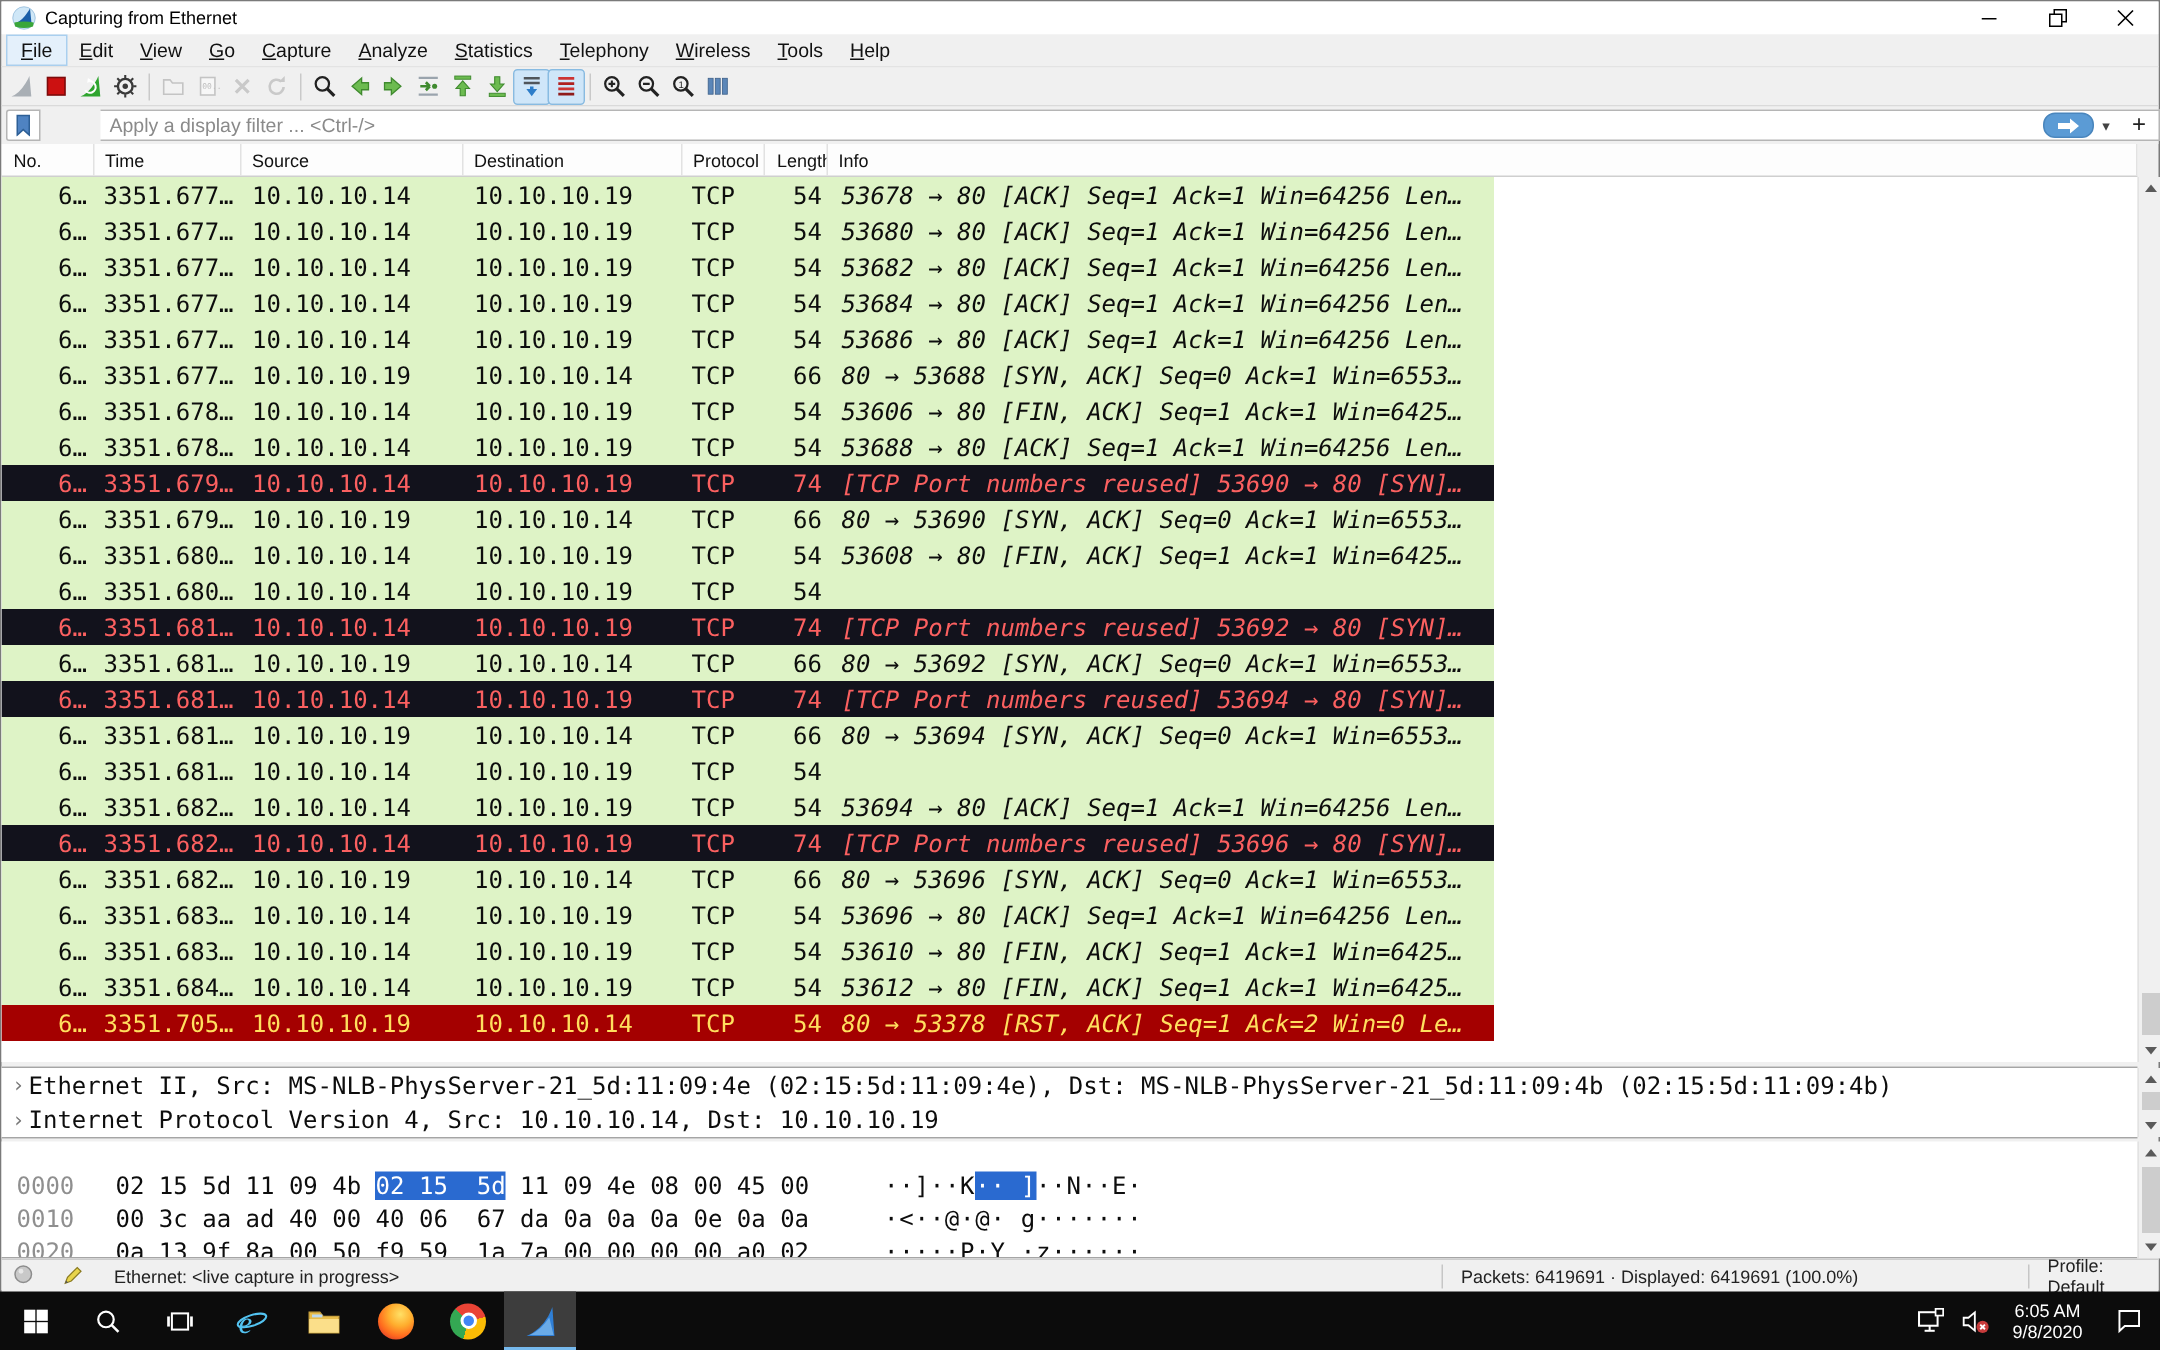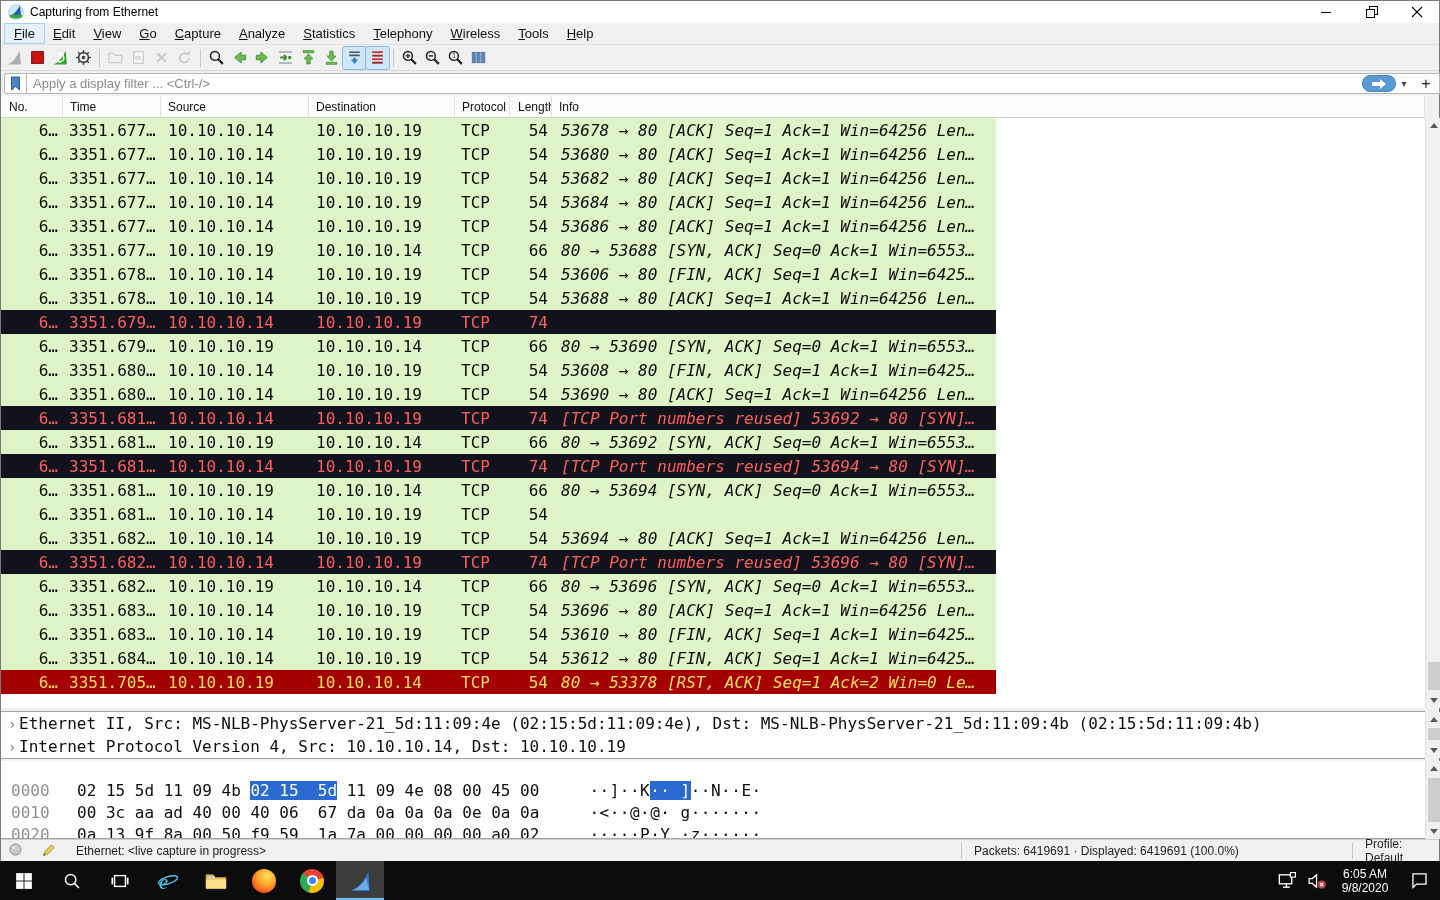--- a/index.html
+++ b/index.html
@@ -23,21 +23,21 @@
   
   .toolbar { position:absolute; left:0; top:44px; width:100%; height:26px; background:#f0f0f0; display:flex; align-items:center; padding-left:2px; border-bottom:1px solid #dadada; }
   .tb-btn { width:23px; height:22px; display:flex; align-items:center; justify-content:center; border-radius:2px; }
   .tb-btn svg { width:17px; height:17px; }
   .tb-btn.active { background:#cfe6f9; outline:1px solid #88bbe2; }
   .tb-sep { width:1px; height:18px; background:#c9c9c9; margin:0 4px; }
 
   
   .filterbar { position:absolute; left:0; top:70px; width:100%; height:25px; background:#f0f0f0; display:flex; align-items:center; padding:0 3px; }
   .fb-bookmark { width:23px; height:21px; background:#fff; border:1px solid #b5b5b5; border-radius:2px 0 0 2px; display:flex; align-items:center; justify-content:center; }
-  .fb-input { flex:1; height:21px; border:1px solid #b5b5b5; border-left:none; background:#fff; font-size:13px; padding:0 6px; color:#222; outline:none; font-family:"Liberation Sans",sans-serif; }
+  .fb-input { flex:1; height:21px; border:1px solid #b5b5b5; border-left:none; background:#fff; font-size:13px; padding:0 6px; color:#222; outline:none; font-family:"Liberation Sans",sans-serif;margin-left:40px; }
   .fb-input::placeholder { color:#8a8a8a; }
   .fb-apply { width:34px; height:17px; background:#5b9bd5; border:1px solid #4a86bd; border-radius:8px; display:flex; align-items:center; justify-content:center; margin-left:-78px; }
   .fb-caret { width:16px; height:21px; display:flex; align-items:center; justify-content:center; color:#444; font-size:10px; }
   .fb-plus { width:20px; height:21px; display:flex; align-items:center; justify-content:center; font-size:16px; color:#222; margin-left:4px; }
 
   
   .grid7 { display:grid; grid-template-columns:62px 98px 148px 146px 55px 42px 1fr; }
   .pl-header { position:absolute; left:0; top:95px; width:1424px; height:22px; background:#fdfdfd; border-bottom:1px solid #cfcfcf; font-size:12px; color:#111; }
   .pl-header span { display:flex; align-items:center; border-right:1px solid #e2e2e2; padding-left:7px; overflow:hidden; }
   .pl-header span.h-no { padding-left:8px; }
@@ -383,20 +383,21 @@
         <span class="c-len">54</span>
         <span class="c-info">53688 → 80 [ACK] Seq=1 Ack=1 Win=64256 Len…</span>
       </div>
       <div class="prow grid7 bad">
         <span class="c-no">6…</span>
         <span class="c-time">3351.679…</span>
         <span class="c-src">10.10.10.14</span>
         <span class="c-dst">10.10.10.19</span>
         <span class="c-pro">TCP</span>
         <span class="c-len">74</span>
+        <span class="c-info">[TCP Port numbers reused] 53690 → 80 [SYN]…</span>
       </div>
       <div class="prow grid7">
         <span class="c-no">6…</span>
         <span class="c-time">3351.679…</span>
         <span class="c-src">10.10.10.19</span>
         <span class="c-dst">10.10.10.14</span>
         <span class="c-pro">TCP</span>
         <span class="c-len">66</span>
         <span class="c-info">80 → 53690 [SYN, ACK] Seq=0 Ack=1 Win=6553…</span>
       </div>
@@ -409,21 +410,20 @@
         <span class="c-len">54</span>
         <span class="c-info">53608 → 80 [FIN, ACK] Seq=1 Ack=1 Win=6425…</span>
       </div>
       <div class="prow grid7">
         <span class="c-no">6…</span>
         <span class="c-time">3351.680…</span>
         <span class="c-src">10.10.10.14</span>
         <span class="c-dst">10.10.10.19</span>
         <span class="c-pro">TCP</span>
         <span class="c-len">54</span>
-        <span class="c-info">53690 → 80 [ACK] Seq=1 Ack=1 Win=64256 Len…</span>
       </div>
       <div class="prow grid7 bad">
         <span class="c-no">6…</span>
         <span class="c-time">3351.681…</span>
         <span class="c-src">10.10.10.14</span>
         <span class="c-dst">10.10.10.19</span>
         <span class="c-pro">TCP</span>
         <span class="c-len">74</span>
         <span class="c-info">[TCP Port numbers reused] 53692 → 80 [SYN]…</span>
       </div>

